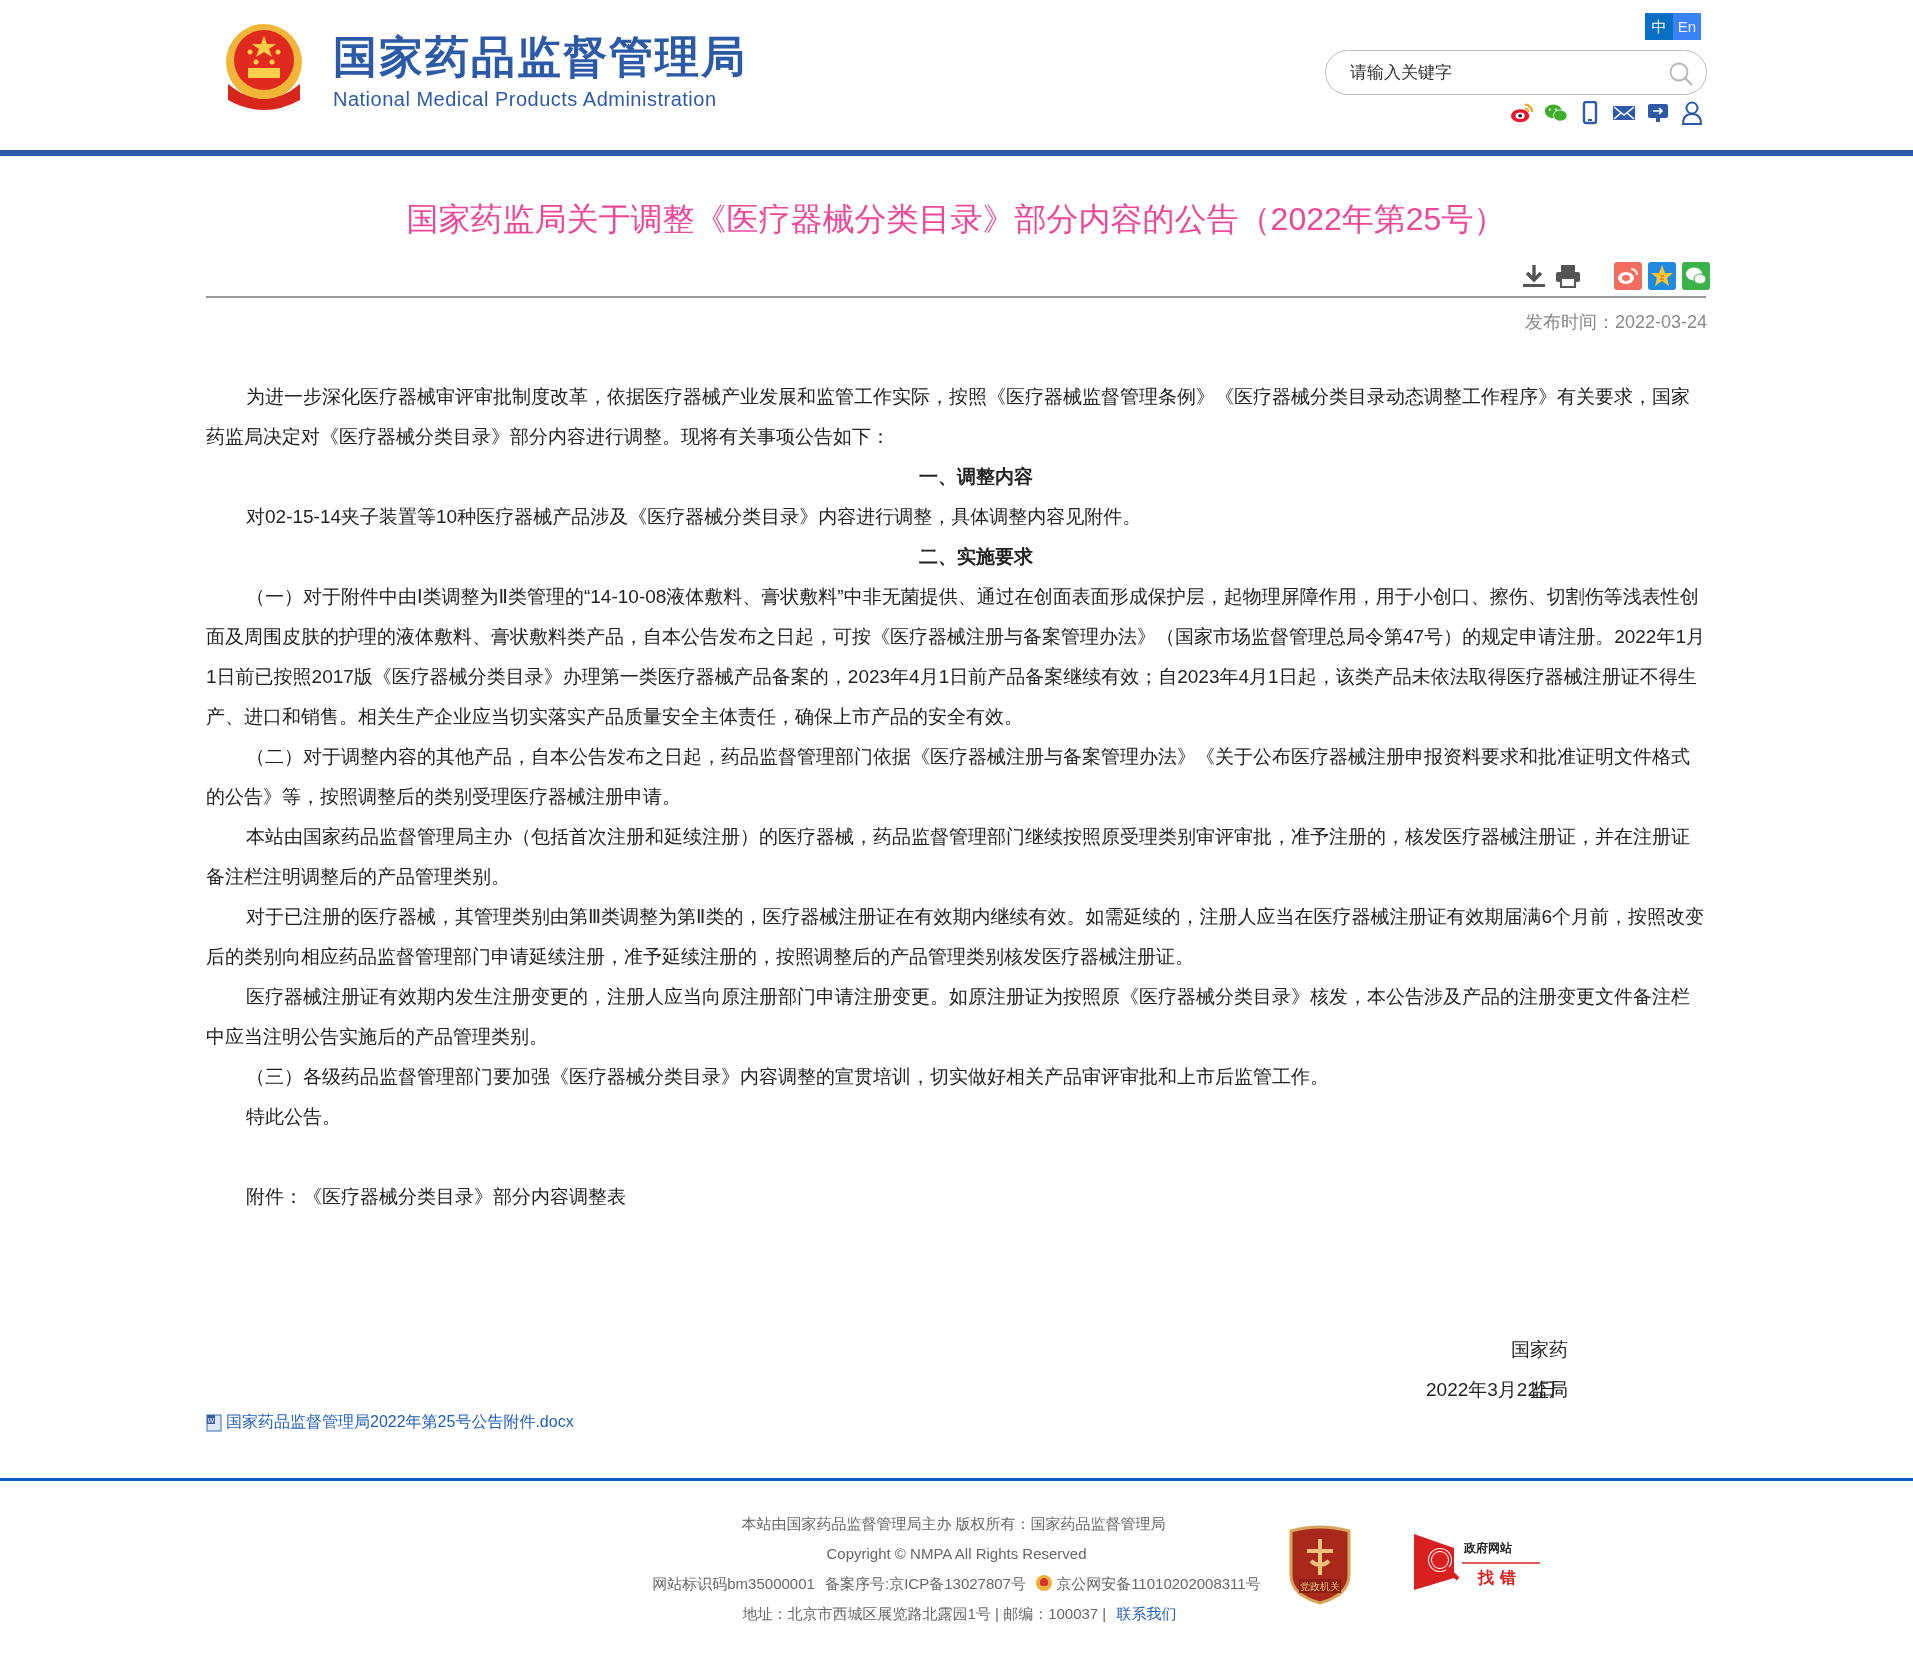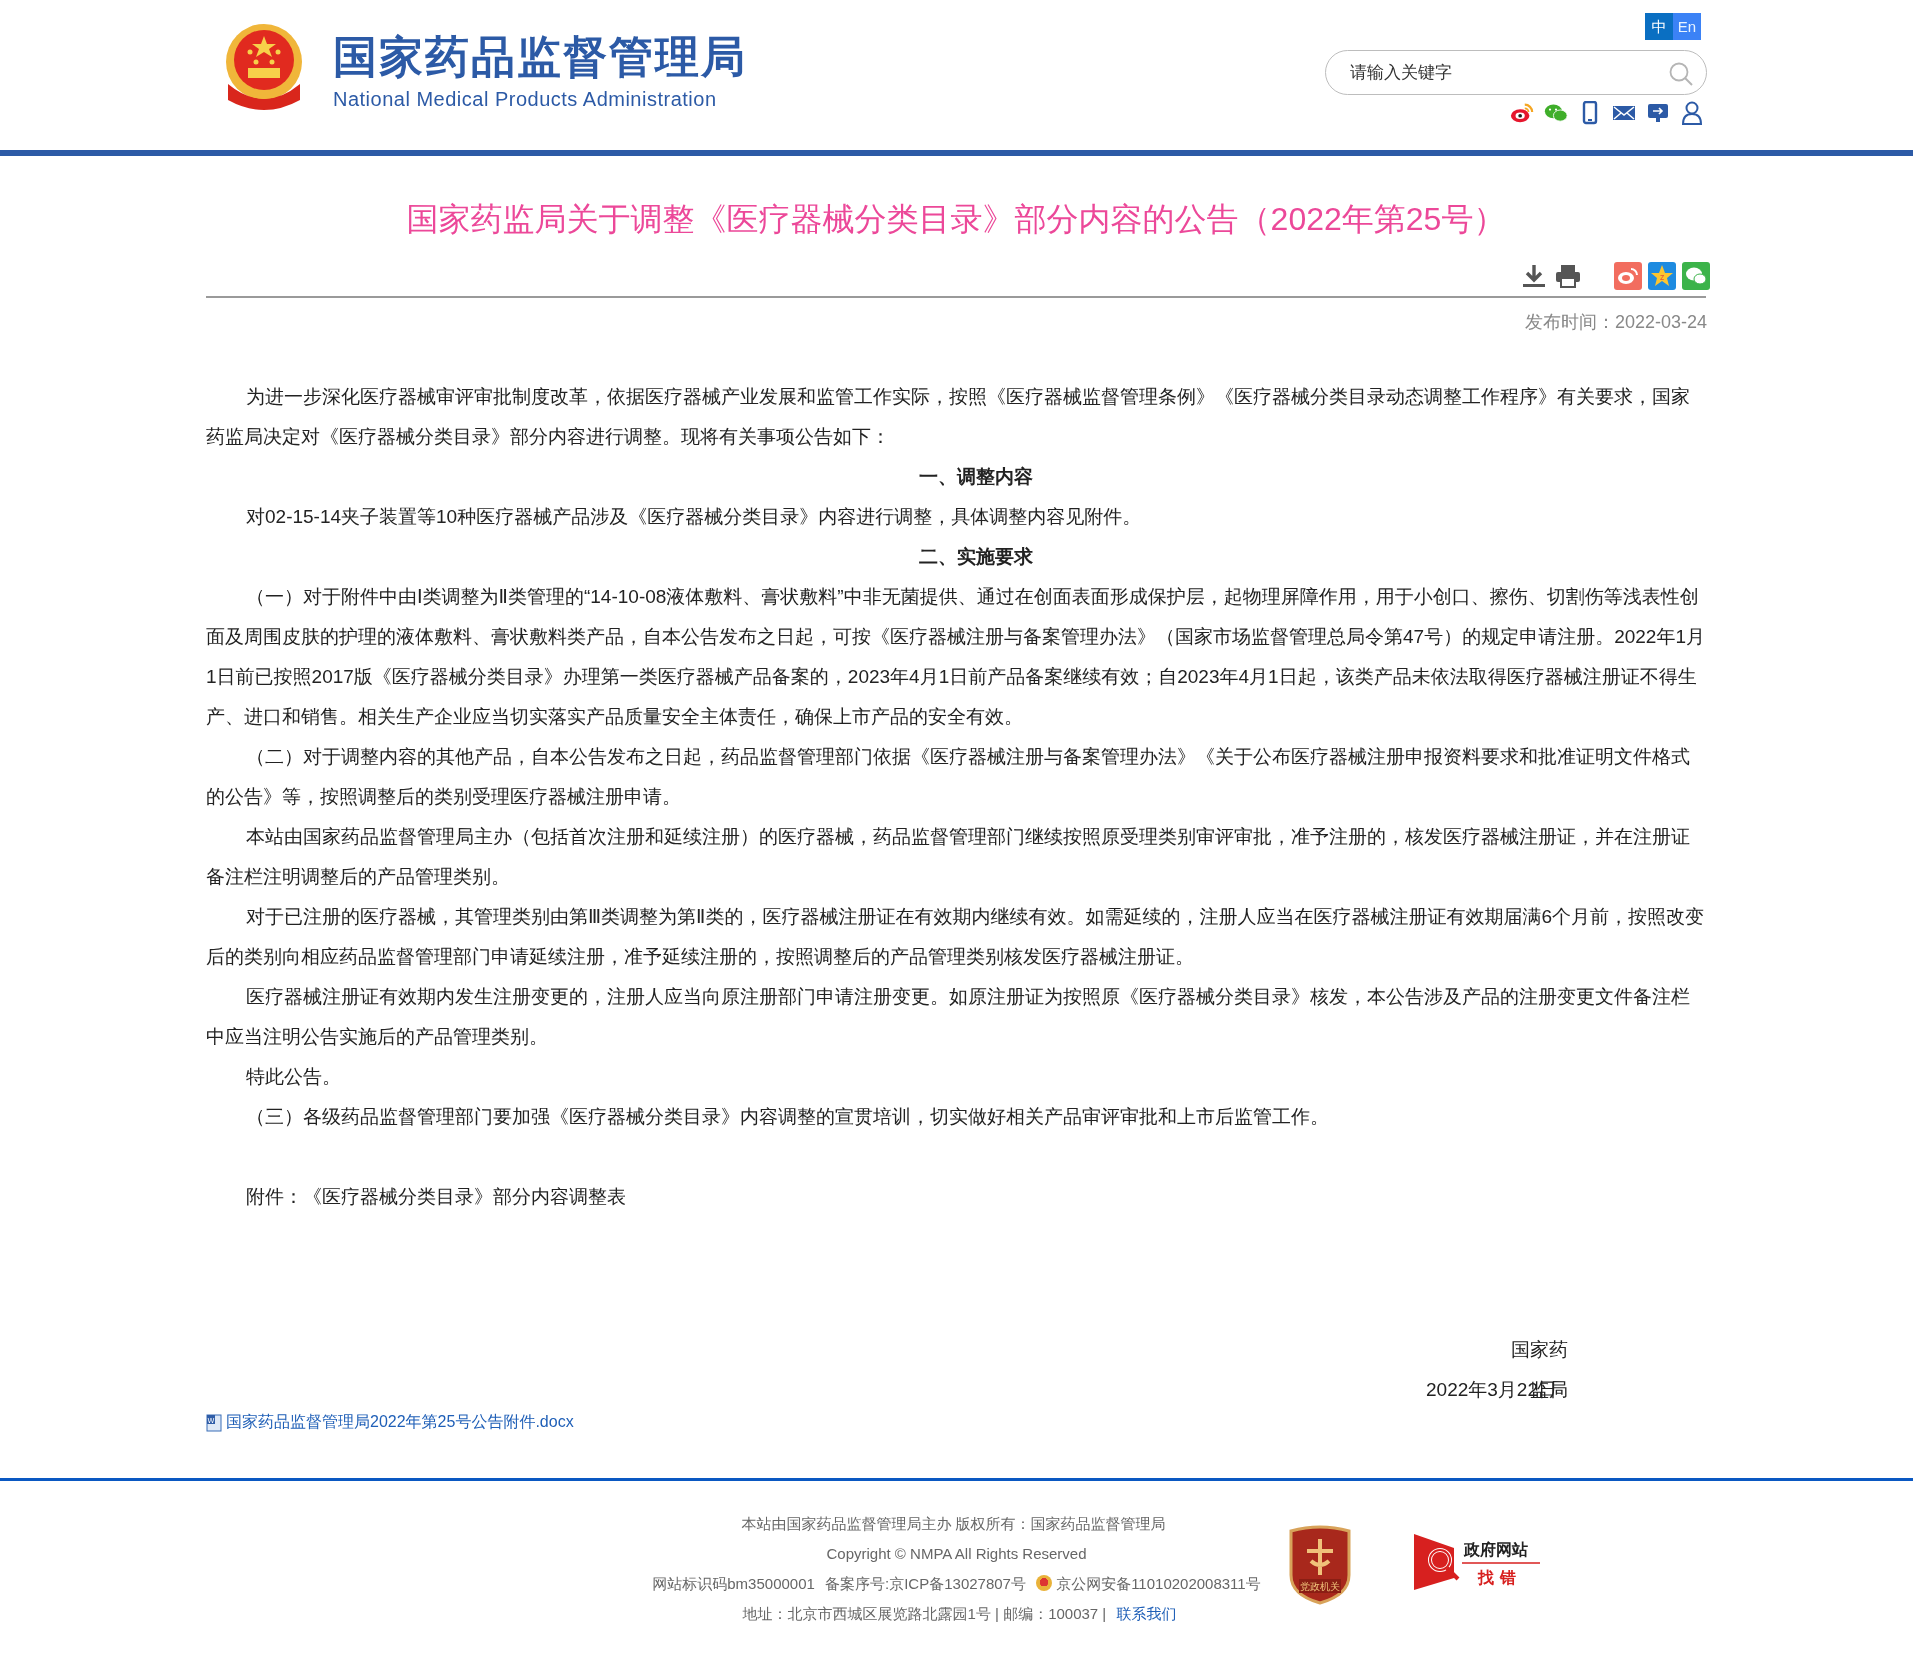--- a/index.html
+++ b/index.html
@@ -178,22 +178,22 @@
 <div class="content">
   <p>为进一步深化医疗器械审评审批制度改革，依据医疗器械产业发展和监管工作实际，按照《医疗器械监督管理条例》《医疗器械分类目录动态调整工作程序》有关要求，国家药监局决定对《医疗器械分类目录》部分内容进行调整。现将有关事项公告如下：</p>
   <p class="h">一、调整内容</p>
   <p>对02-15-14夹子装置等10种医疗器械产品涉及《医疗器械分类目录》内容进行调整，具体调整内容见附件。</p>
   <p class="h">二、实施要求</p>
   <p> （一）对于附件中由Ⅰ类调整为Ⅱ类管理的“14-10-08液体敷料、膏状敷料”中非无菌提供、通过在创面表面形成保护层，起物理屏障作用，用于小创口、擦伤、切割伤等浅表性创面及周围皮肤的护理的液体敷料、膏状敷料类产品，自本公告发布之日起，可按《医疗器械注册与备案管理办法》（国家市场监督管理总局令第47号）的规定申请注册。2022年1月1日前已按照2017版《医疗器械分类目录》办理第一类医疗器械产品备案的，2023年4月1日前产品备案继续有效；自2023年4月1日起，该类产品未依法取得医疗器械注册证不得生产、进口和销售。相关生产企业应当切实落实产品质量安全主体责任，确保上市产品的安全有效。</p>
   <p> （二）对于调整内容的其他产品，自本公告发布之日起，药品监督管理部门依据《医疗器械注册与备案管理办法》《关于公布医疗器械注册申报资料要求和批准证明文件格式的公告》等，按照调整后的类别受理医疗器械注册申请。</p>
   <p>本站由国家药品监督管理局主办（包括首次注册和延续注册）的医疗器械，药品监督管理部门继续按照原受理类别审评审批，准予注册的，核发医疗器械注册证，并在注册证备注栏注明调整后的产品管理类别。</p>
   <p>对于已注册的医疗器械，其管理类别由第Ⅲ类调整为第Ⅱ类的，医疗器械注册证在有效期内继续有效。如需延续的，注册人应当在医疗器械注册证有效期届满6个月前，按照改变后的类别向相应药品监督管理部门申请延续注册，准予延续注册的，按照调整后的产品管理类别核发医疗器械注册证。</p>
   <p>医疗器械注册证有效期内发生注册变更的，注册人应当向原注册部门申请注册变更。如原注册证为按照原《医疗器械分类目录》核发，本公告涉及产品的注册变更文件备注栏中应当注明公告实施后的产品管理类别。</p>
+  <p> （三）各级药品监督管理部门要加强《医疗器械分类目录》内容调整的宣贯培训，切实做好相关产品审评审批和上市后监管工作。</p>
   <p>特此公告。</p>
-  <p> （三）各级药品监督管理部门要加强《医疗器械分类目录》内容调整的宣贯培训，切实做好相关产品审评审批和上市后监管工作。</p>
   <p class="sp">附件：《医疗器械分类目录》部分内容调整表</p>
 </div>
 
 <div class="sign">
   <span class="org">国家药监局</span>
   <span class="dt">2022年3月22日</span>
 </div>
 
 <a class="attach-link" href="#">
   <svg class="doc" viewBox="0 0 16 18">
@@ -227,15 +227,15 @@
 </svg>
 
 <div class="badge-err">
   <svg width="130" height="60" viewBox="0 0 130 60">
     <polygon points="2,2 42,16 42,46 2,58" fill="#d7201f"></polygon>
     <circle cx="28" cy="28" r="10" stroke="#fff" stroke-width="4" fill="none"></circle>
     <circle cx="28" cy="28" r="10" stroke="#d7201f" stroke-width="2" fill="none"></circle>
     <line x1="35" y1="36" x2="46" y2="47" stroke="#d7201f" stroke-width="4"></line>
     <line x1="50" y1="31" x2="128" y2="31" stroke="#d7201f" stroke-width="1.5"></line>
   </svg>
-  <span style="position:absolute;left:52px;top:8px;font-size:16px;color:#222;font-weight:bold;text-align:right;">政府网站</span>
+  <span style="position:absolute;left:52px;top:8px;font-size:12px;color:#222;font-weight:bold;text-align:right;">政府网站</span>
   <span style="position:absolute;left:66px;top:36px;font-size:16px;color:#d7201f;font-weight:bold;letter-spacing:6px;">找错</span>
 </div>
 
 </body></html>

